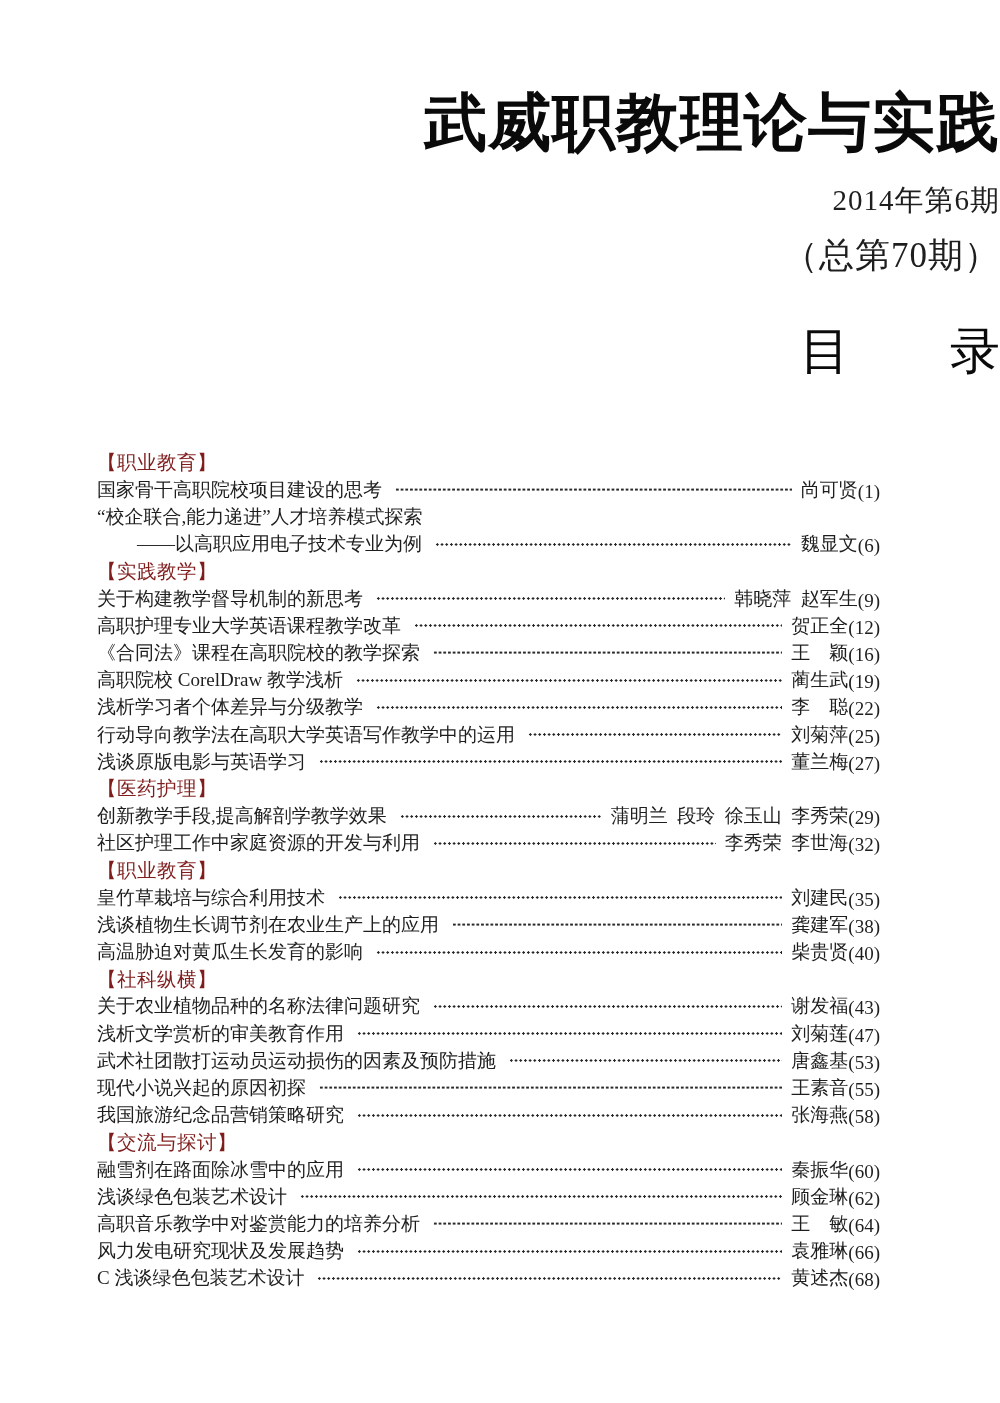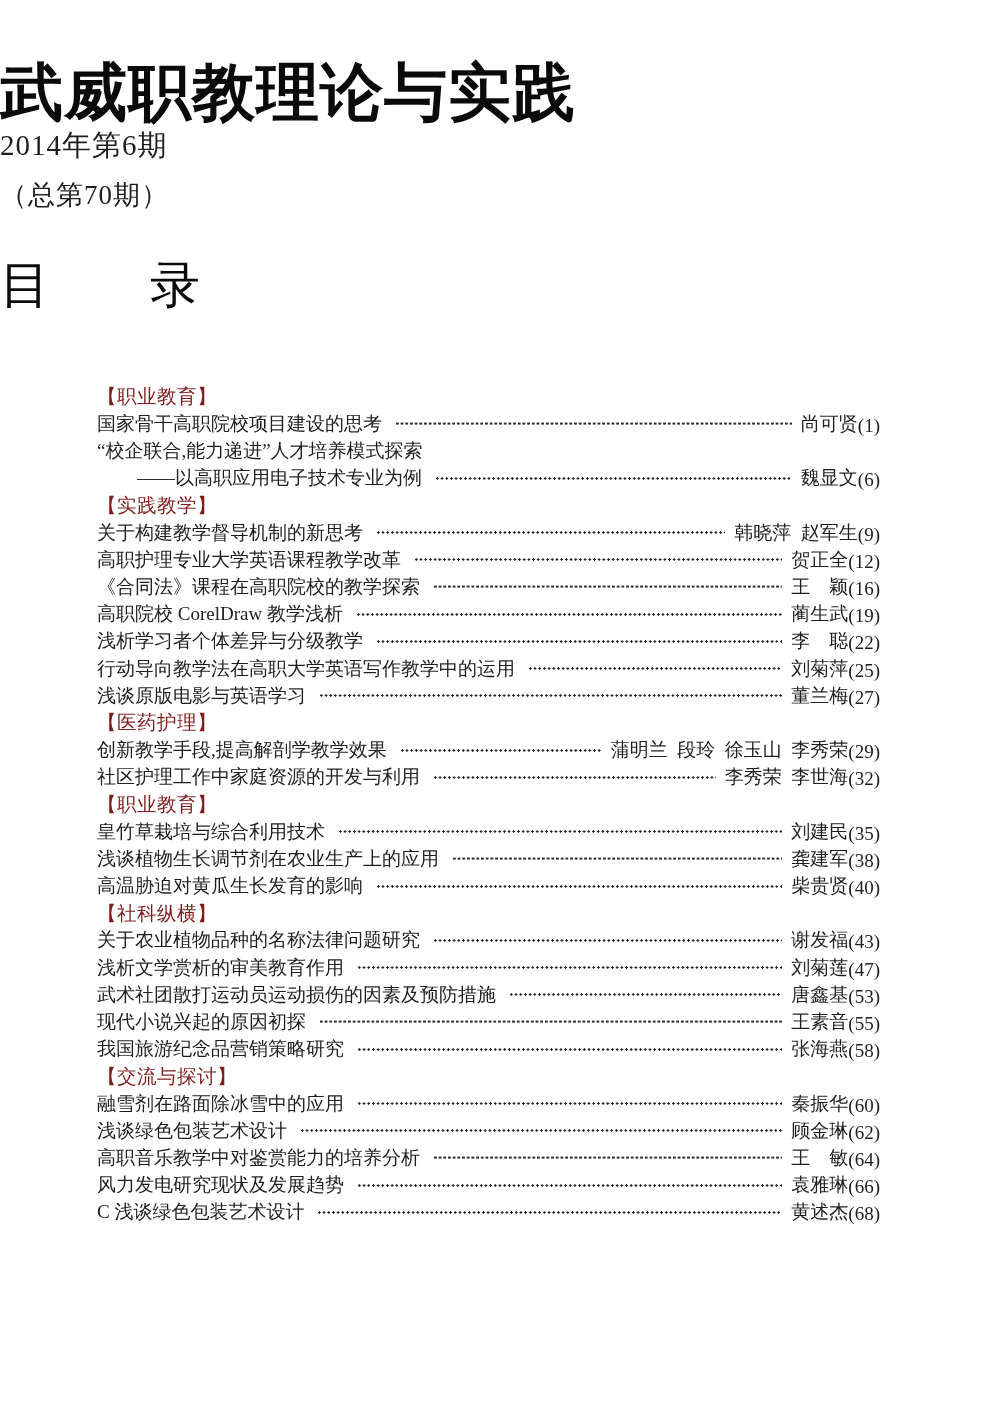--- a/index.html
+++ b/index.html
@@ -4,30 +4,30 @@
 <style>
   html, body { margin: 0; padding: 0; }
   body {
     width: 1000px;
     height: 1403px;
     background: #ffffff;
     color: #1e1e1e;
     font-family: "Liberation Serif", "DejaVu Serif", serif;
     overflow: hidden;
   }
-  .header { text-align: left; padding-top: 60px; }
+  .header { text-align: right; padding-top: 90px; }
   .journal-title {
     font-size: 63px;
     line-height: 1.05;
     font-weight: bold;
     letter-spacing: 1px;
     color: #0a0a0a;
   }
-  .issue-line  { font-size: 29px; letter-spacing: 1px; }
-  .volume-line { margin-top: 11px; font-size: 27px; letter-spacing: 1px; }
+  .issue-line  { margin-top: 25px; font-size: 29px; letter-spacing: 1px; }
+  .volume-line { margin-top: 11px; font-size: 35px; letter-spacing: 1px; }
   .toc-title   { margin-top: 39px; font-size: 50px; font-weight: normal; color: #0a0a0a; }
 
   .toc { margin: 64px 120px 0 97px; }
   .row {
     display: flex;
     align-items: center;
     height: 27.2px;
     font-size: 19px;
     white-space: nowrap;
   }

